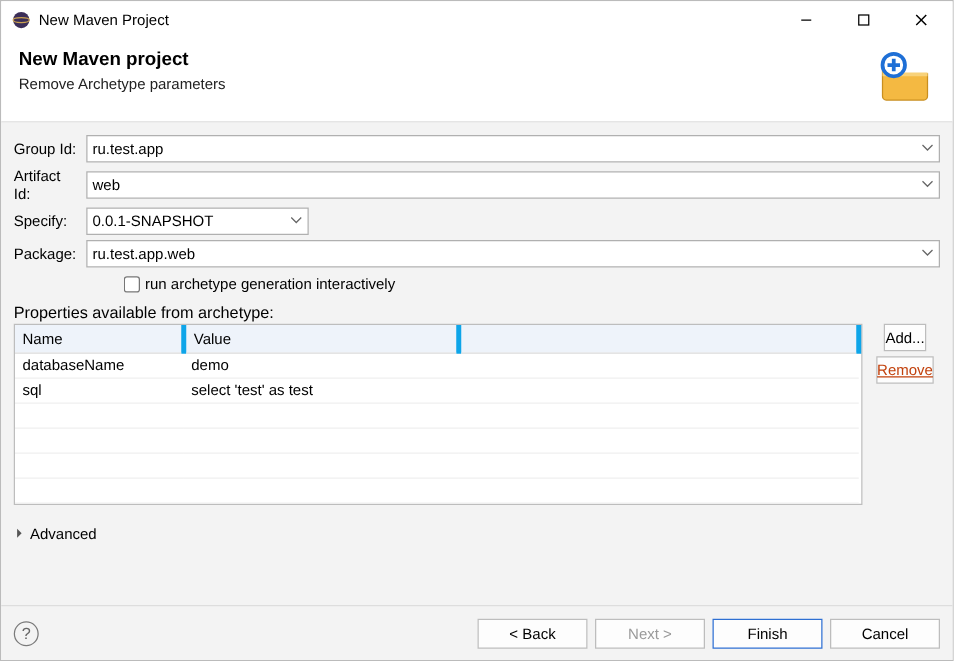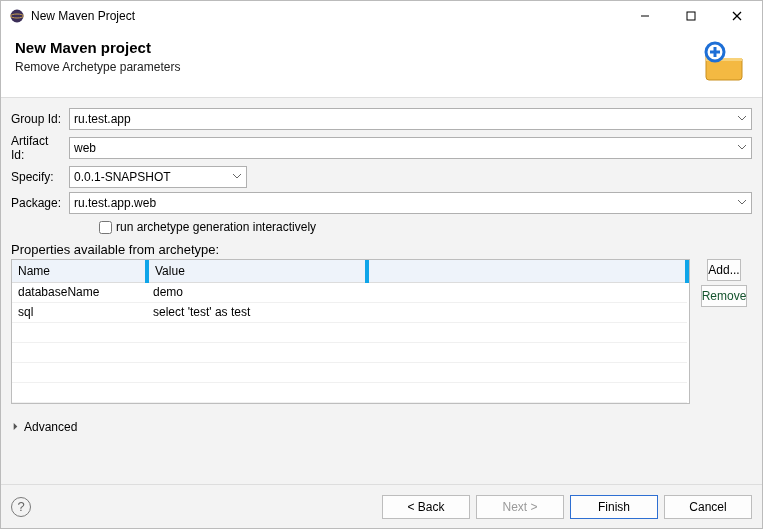--- a/index.html
+++ b/index.html
@@ -28,21 +28,21 @@
   .combo-small { width: 178px; }
   .check-row { display: flex; align-items: center; margin: 2px 0 8px 88px; }
   .check-row input { margin-right: 4px; }
 
   .section-label { font-size: 13px; margin-bottom: 2px; }
 
   .table-wrap { display: flex; }
   .table-container { flex: 1; border: 1px solid #bdbdbd; background: #fff; }
   .table-side { width: 62px; display: flex; flex-direction: column; padding-left: 6px; gap: 4px; align-items: center; }
   .side-btn { height: 22px; border: 1px solid #bdbdbd; background: #fdfdfd; display:flex; align-items:center; justify-content:center; cursor:default; font-size:12px; }
-  .side-btn.disabled { color: #14532d; }
+  .side-btn.disabled { color: #c2410c; text-decoration: underline; }
 
   table.props { width: 100%; border-collapse: collapse; table-layout: fixed; }
   table.props th { text-align:left; font-weight:400; background: #eef3fa; border-bottom:1px solid #dcdcdc; border-right:4px solid #0ea5e9; padding:3px 6px; height:22px; }
   table.props td { border-bottom:1px solid #f0f0f0; padding:2px 6px; height:20px; }
   table.props tr.empty td { color: transparent; }
 
   .advanced { margin-top: 16px; display:flex; align-items:center; gap:4px; cursor:default; }
 
   .footer { height: 44px; border-top: 1px solid #ddd; background: #f3f3f3; display:flex; align-items:center; padding: 0 10px; }
   .footer .help { width:20px; height:20px; border:1.5px solid #7a7a7a; border-radius:50%; display:flex; align-items:center; justify-content:center; color:#666; font-size:13px; }

